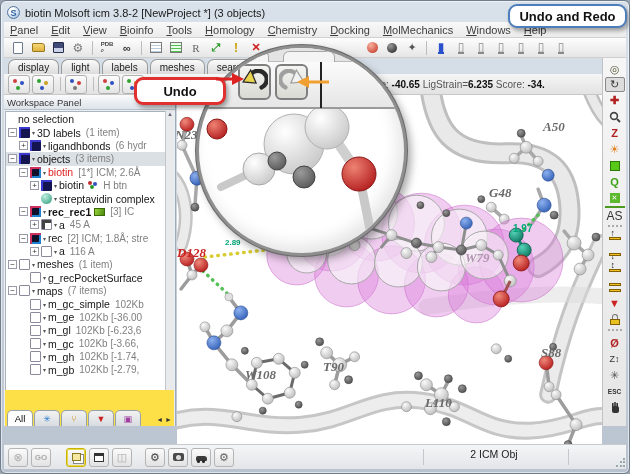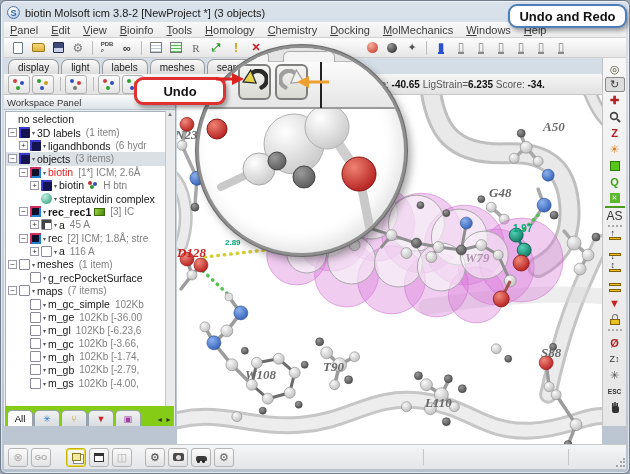--- a/index.html
+++ b/index.html
@@ -75,21 +75,21 @@
   .tico.globe{border-radius:50%;background:radial-gradient(circle at 35% 30%,#bfeee0,#2a9a7a);}
   .tico.dotbox{background:#fff;border:1px solid #8a8a9a;box-shadow:inset 2px 2px 0 1px #444;}
   .tico.checkbox{background:#fff;border:1px solid #8a8a9a;box-shadow:none;}
   .tdd{font-size:6px;color:#555;margin:0 2px 0 1px;}
   .tlb{color:#151515;}
   .tmt{color:#808080;margin-left:5px;font-size:10px;}
   .tmap{width:11px;height:8px;background:linear-gradient(110deg,#9ad43a,#4a8a10);border:1px solid #3a6a08;margin-left:3px;}
   .tmol{width:4px;height:4px;border-radius:50%;background:#c03030;box-shadow:5px 1px 0 #3050c0,2px 4px 0 #2a9a2a;margin:0 6px 4px 4px;}
   .tscroll{position:absolute;right:1px;top:16px;width:9px;bottom:19px;background:#e8eaec;border-left:1px solid #c2c6ca;}
   .tscroll .up{font-size:6px;color:#667;text-align:center;display:block;}
-  .ws-tabs{position:absolute;left:1px;right:1px;bottom:0;height:20px;display:flex;align-items:flex-end;background:#84cc16;padding-left:2px;gap:1px;}
+  .ws-tabs{position:absolute;left:1px;right:1px;bottom:0;height:36px;display:flex;align-items:flex-end;background:#fde047;padding-left:2px;gap:1px;}
   .wtab{height:16px;min-width:26px;border:1px solid #98a2ac;border-bottom:none;border-radius:5px 5px 0 0;
         background:linear-gradient(#f2f2f2,#d8dce0);display:flex;align-items:center;justify-content:center;font-size:9.5px;}
   .wtab.active{background:#fff;}
   .wtab .ic{font-size:9px;}
   .ws-arrows{margin-left:auto;font-size:7px;color:#333;padding:0 2px 3px 0;}
   
   .viewport{position:absolute;left:176px;top:94px;width:425px;height:352px;background:#fff;overflow:hidden;}
   .vlabel{position:absolute;font-family:"Liberation Serif",serif;font-style:italic;font-weight:bold;
           font-size:13px;color:#6a6a6a;pointer-events:none;}
   .vdist{position:absolute;font-size:10px;color:#00a878;font-weight:bold;pointer-events:none;}
@@ -442,28 +442,20 @@
           <span class="tmt">102Kb [-1.74,</span>
         </div>
         <div class="trow">
           <span class="tind" style="width: 13px;"></span>
           <span class="texp empty"></span>
           <span class="tico checkbox"></span>
           <span class="tdd">▾</span>
           <span class="tlb">m_gb</span>
           <span class="tmt">102Kb [-2.79,</span>
         </div>
-        <div class="trow">
-          <span class="tind" style="width: 13px;"></span>
-          <span class="texp empty"></span>
-          <span class="tico checkbox"></span>
-          <span class="tdd">▾</span>
-          <span class="tlb">m_gs</span>
-          <span class="tmt">102Kb [-4.00,</span>
-        </div>
       </div>
     <div class="tscroll">
         <span class="up">▲</span>
       </div>
     <div class="ws-tabs">
       <span class="wtab active">All</span>
       <span class="wtab">
           <span class="ic" style="color:#2a7ad0">✳</span>
         </span>
       <span class="wtab">
@@ -797,20 +789,21 @@
       <span class="sbtn">
           <span class="g-cam"></span>
         </span>
       <span class="sbtn">
           <span class="g-car"></span>
         </span>
       <span class="sbtn" style="color:#666">⚙</span>
       <span class="sb-sep" style="position:absolute;left:413px"></span>
       <span class="sb-sep" style="position:absolute;left:558px"></span>
     </div>
+    <div class="sb-obj">2 ICM Obj</div>
     <div class="grip"></div>
   </div>
 
   <div class="mag">
     <div class="mg-top">
       <span class="mg-tab" style="left:18px"></span>
         <span class="mg-tab" style="left:84px"></span>
     </div>
     <div class="mg-toolbar">
       <div class="mg-btn" style="left:39px">

